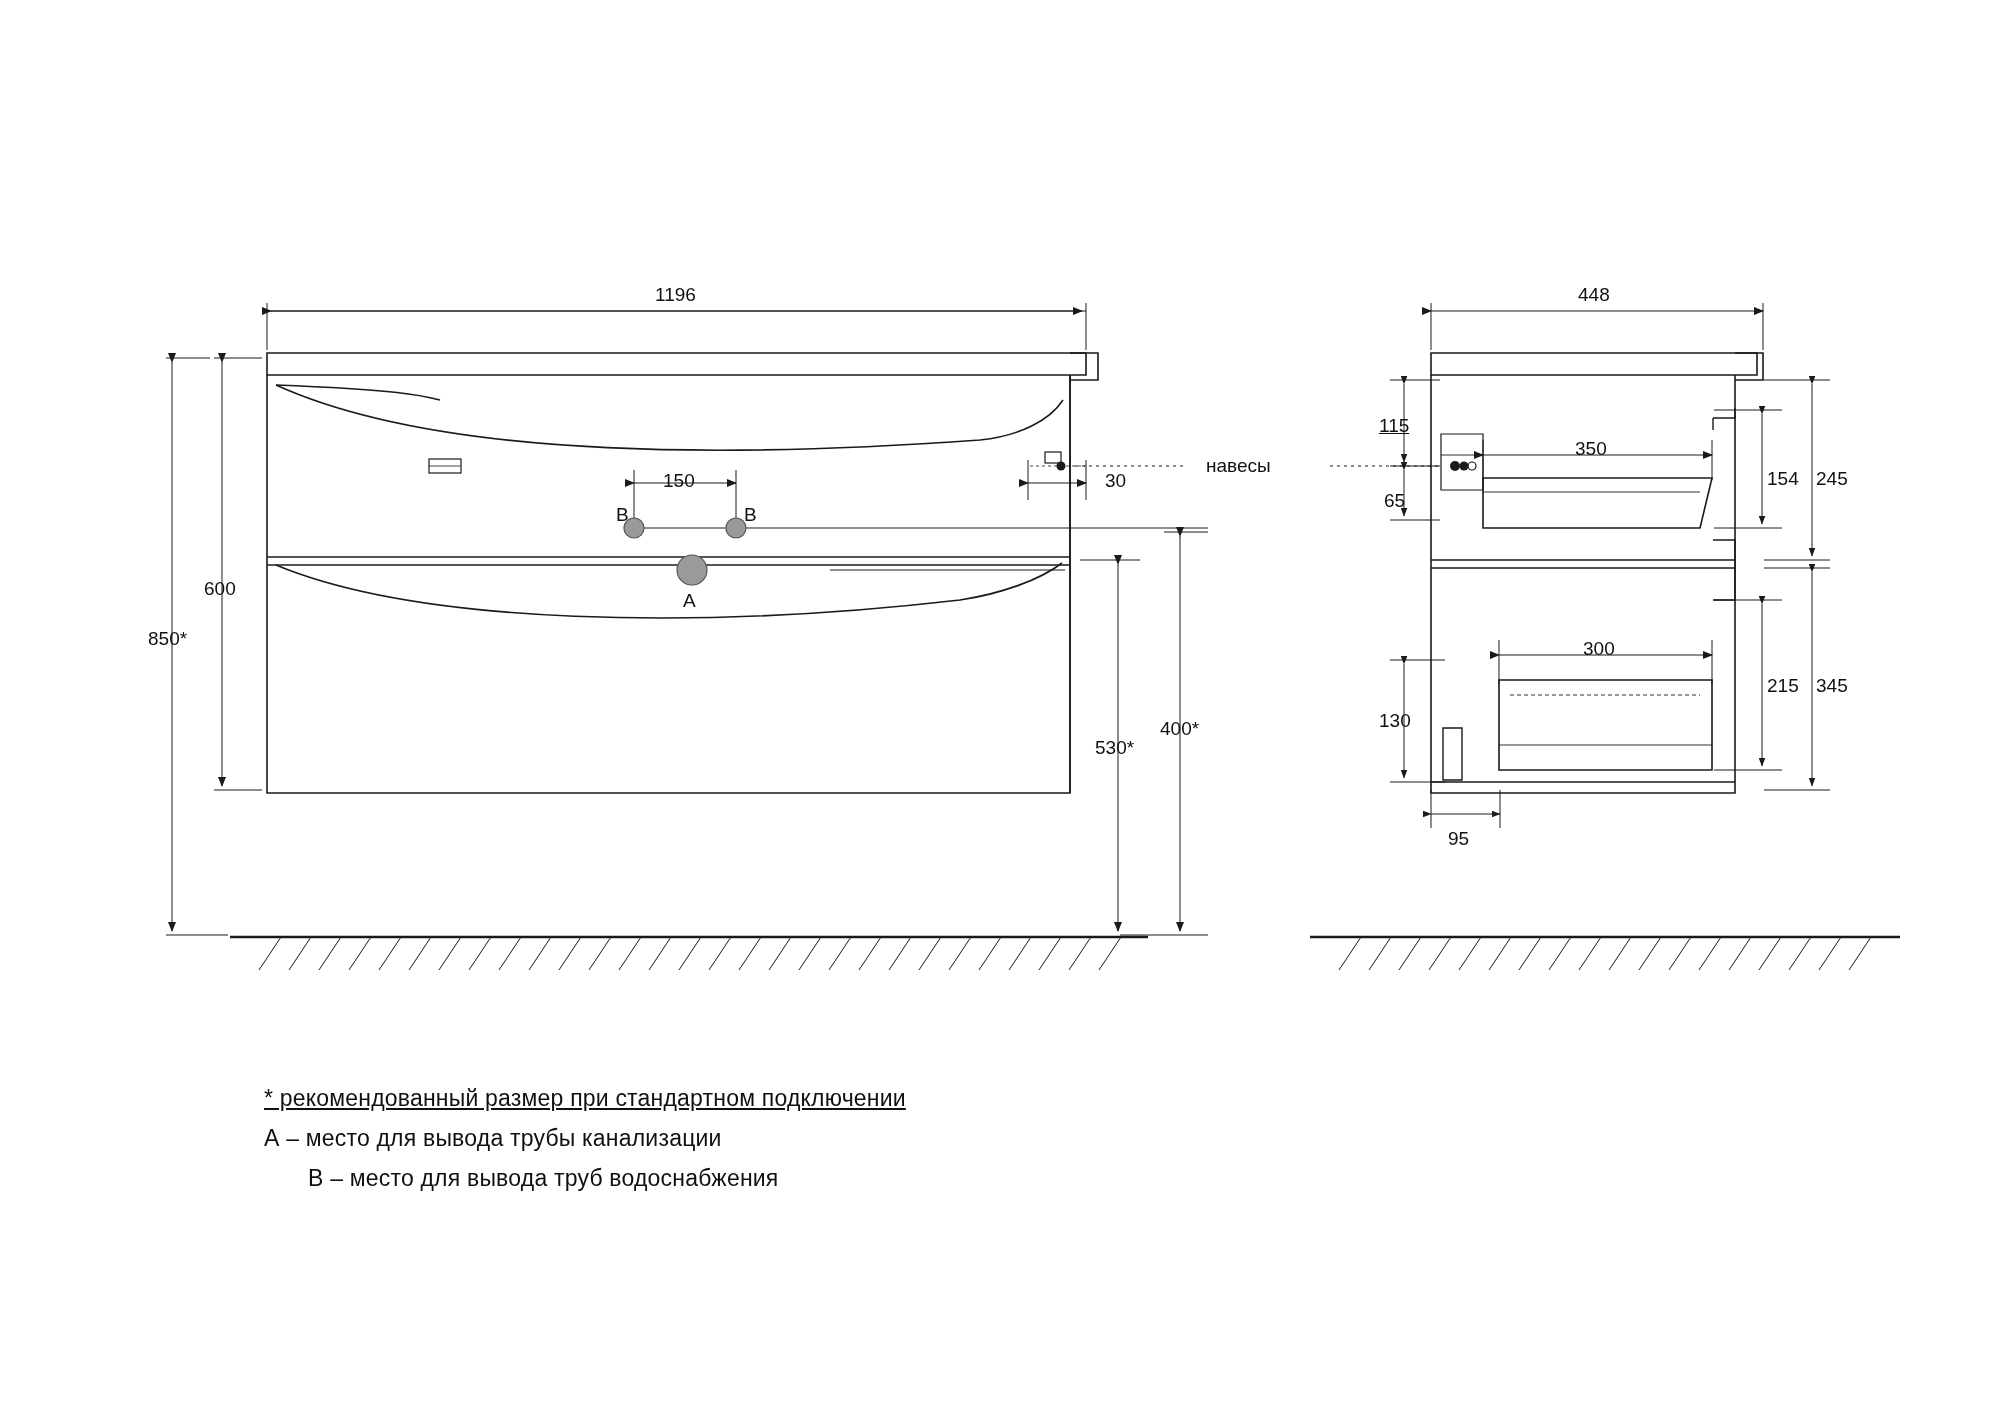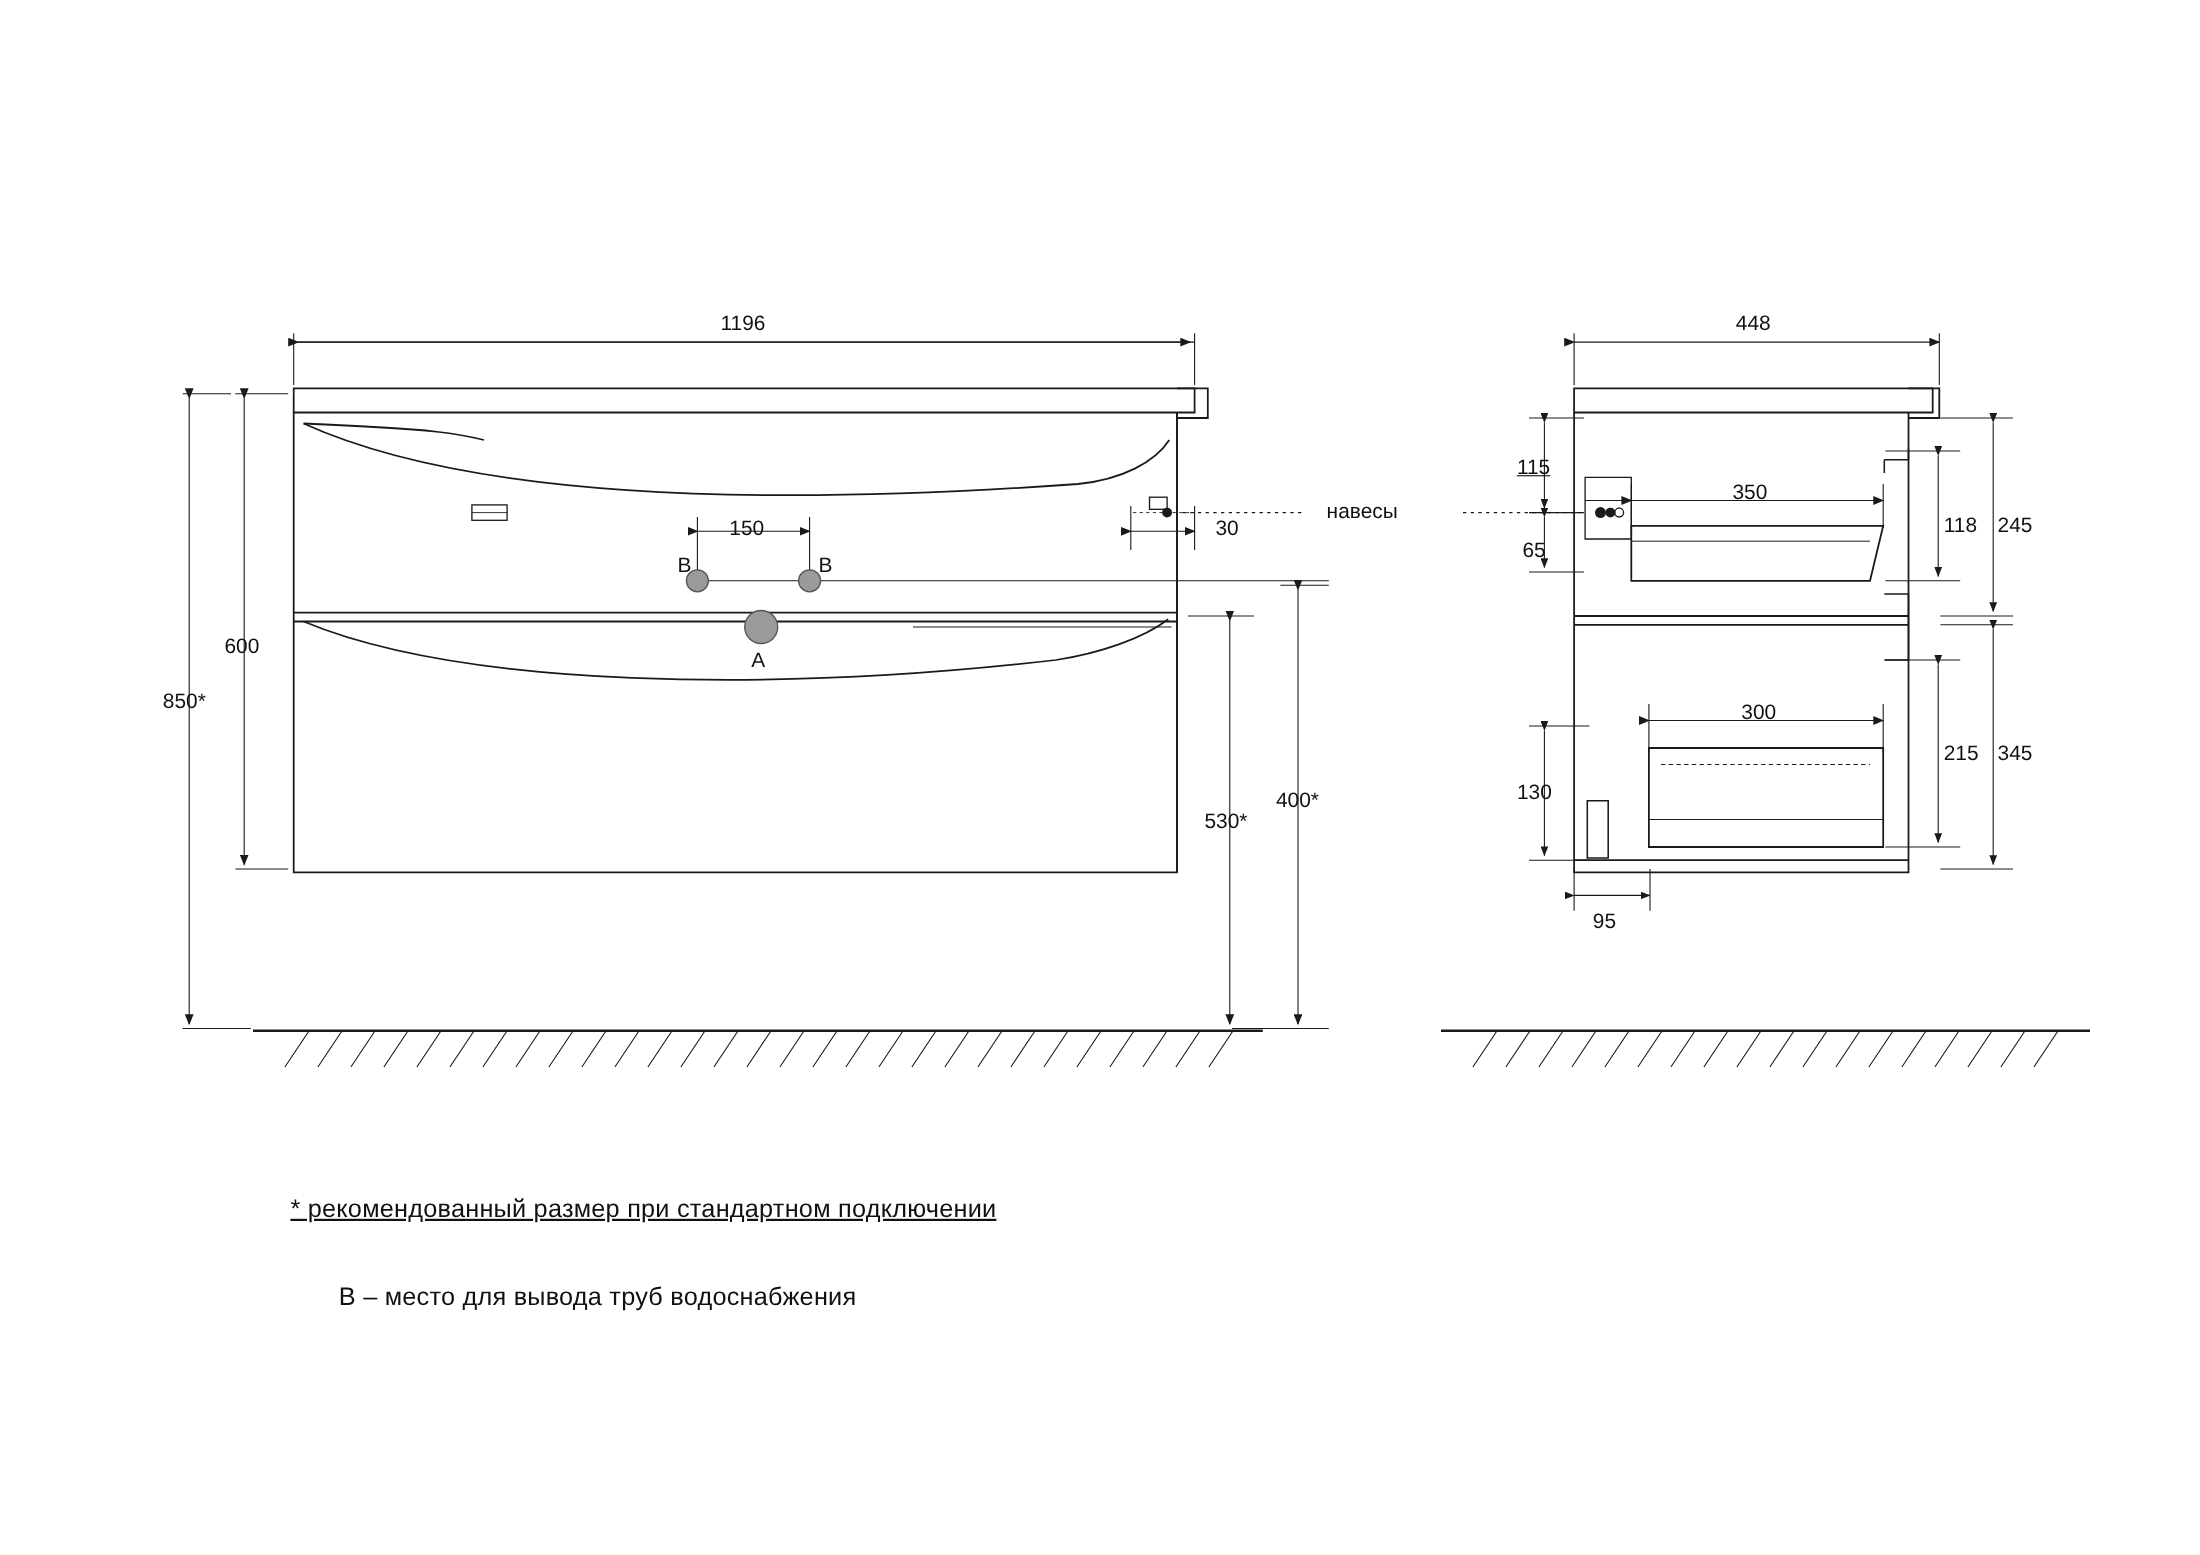--- a/index.html
+++ b/index.html
@@ -195,24 +195,25 @@
   <div class="cap" style="left:616px;top:504px;">B</div>
   <div class="cap" style="left:744px;top:504px;">B</div>
   <div class="cap" style="left:683px;top:590px;">A</div>
 
   <div class="lbl" style="left:1206px;top:455px;">навесы</div>
 
   <div class="lbl" style="left:1578px;top:284px;">448</div>
   <div class="lbl" style="left:1379px;top:415px;text-decoration:underline;">115</div>
   <div class="lbl" style="left:1384px;top:490px;">65</div>
   <div class="lbl" style="left:1575px;top:438px;">350</div>
-  <div class="lbl" style="left:1767px;top:468px;">118</div>
+  <div class="lbl" style="left:1767px;top:468px;">154</div>
   <div class="lbl" style="left:1816px;top:468px;">245</div>
   <div class="lbl" style="left:1583px;top:638px;">300</div>
   <div class="lbl" style="left:1767px;top:675px;">215</div>
   <div class="lbl" style="left:1816px;top:675px;">345</div>
   <div class="lbl" style="left:1379px;top:710px;">130</div>
   <div class="lbl" style="left:1448px;top:828px;">95</div>
 
   <div class="note" style="left:264px;top:1085px;text-decoration:underline;">* рекомендованный размер при стандартном подключении</div>
+  <div class="note" style="left:264px;top:1125px;">А – место для вывода трубы канализации</div>
   <div class="note" style="left:264px;top:1165px;margin-left:44px;">В – место для вывода труб водоснабжения</div>
 
 </div>
 
 </body></html>

